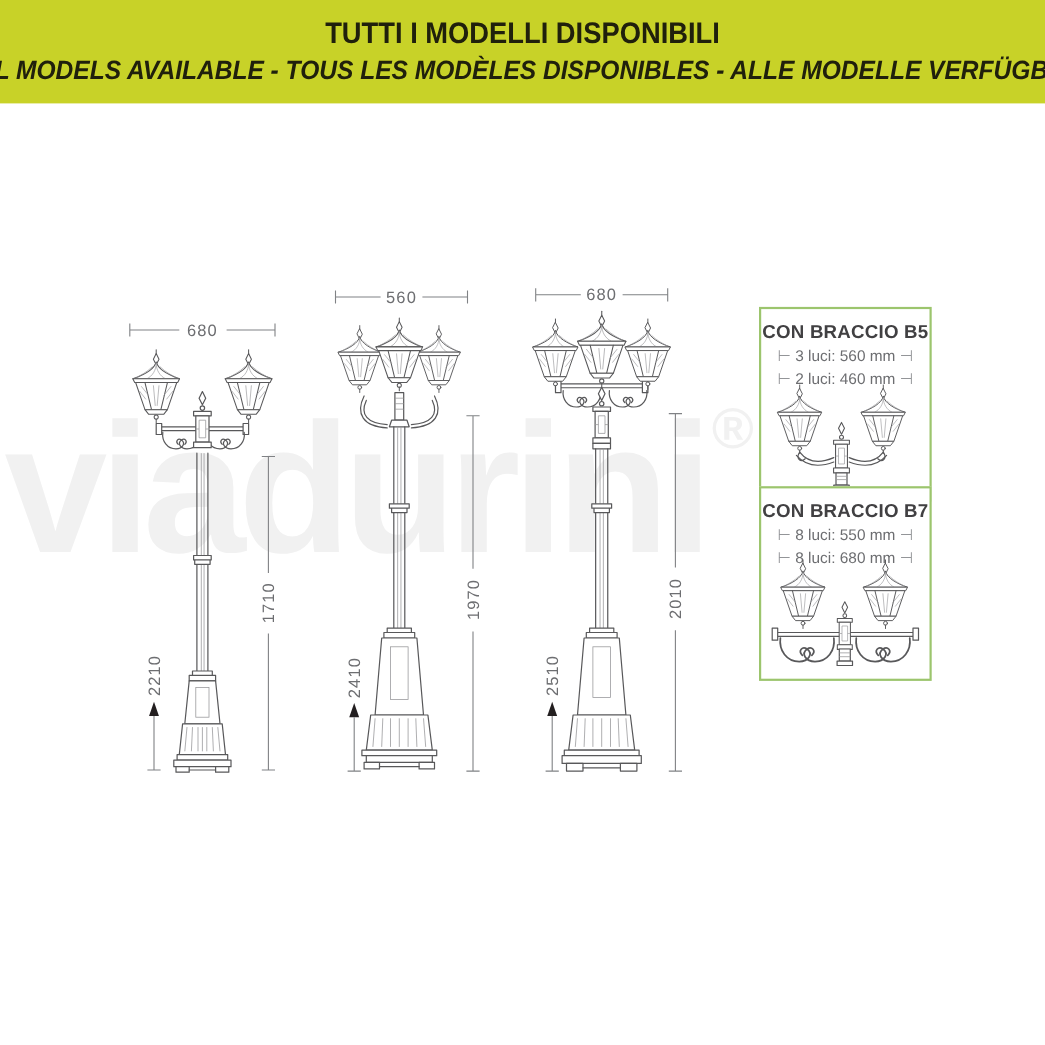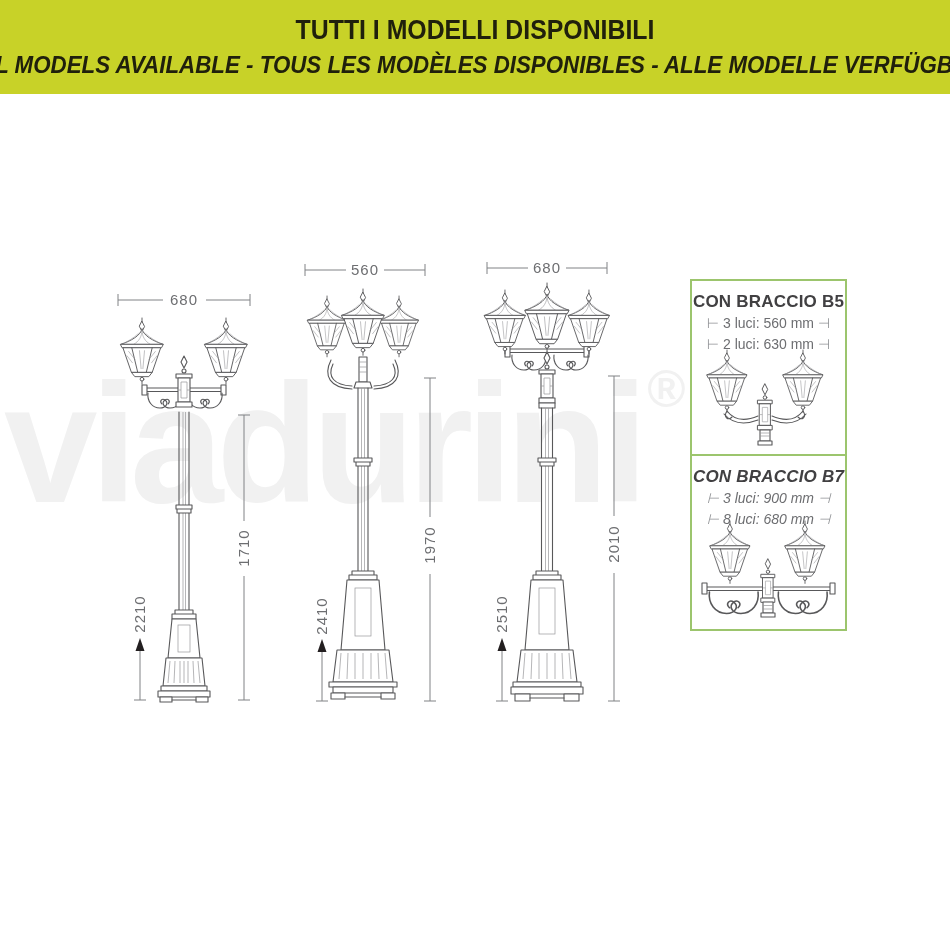--- a/index.html
+++ b/index.html
@@ -43,21 +43,21 @@
   .dim{stroke:#808285;stroke-width:1;fill:none;}
   .dimtext{font-family:"Liberation Sans",sans-serif;font-size:15px;fill:var(--dim-gray,#6d6e71);letter-spacing:1px;}
   .arrow{fill:#231f20;stroke:none;}
   
   .option-box{
     position:absolute;left:690px;width:153px;height:173px;
     border:2px solid var(--accent-green,#9cc56d);background:#fff;
     z-index:2;text-align:center;
   }
   #box-b5{top:279px;}
-  #box-b7{top:454px;font-style:italic;}
+  #box-b7{top:442px;}
   .option-title{margin-top:11px;font-size:17px;font-weight:bold;color:#414042;letter-spacing:.2px;}
   .option-row{font-size:14px;color:var(--dim-gray,#6d6e71);line-height:20px;margin-top:1px;white-space:nowrap;}
   .tick{color:#939598;margin:0 4px;}
   .option-art{position:absolute;left:0;bottom:2px;}
 </style>
 </head>
 <body>
 
 <div class="header">
   <div class="header-line1">TUTTI I MODELLI DISPONIBILI</div>
@@ -221,40 +221,40 @@
     <path class="ln lf" d="M513,682 L581,682 L581,687 L513,687 Z"></path>
     <path class="ln lf" d="M511,687 L583,687 L583,694 L511,694 Z"></path>
     <path class="ln lf" d="M515,694 L530,694 L530,701 L515,701 Z M564,694 L579,694 L579,701 L564,701 Z"></path>
     <path class="ln" d="M530,698 L564,698"></path>
   </g>
 </svg>
 
 <div class="option-box" id="box-b5">
   <div class="option-title">CON BRACCIO B5</div>
   <div class="option-row"><span class="tick">⊢</span><span>3 luci: 560 mm</span><span class="tick">⊣</span></div>
-  <div class="option-row"><span class="tick">⊢</span><span>2 luci: 630 mm</span><span class="tick">⊣</span></div>
+  <div class="option-row"><span class="tick">⊢</span><span>2 luci: 460 mm</span><span class="tick">⊣</span></div>
   <svg class="option-art" width="153" height="112" viewBox="0 0 153 112">
     <path class="ln" d="M66,76 C52,82 42,80 35,71"></path>
     <path class="ln" d="M66,80 C50,86 39,82 32,74"></path>
     <path class="ln" d="M35,71 C31,77 36,81 40,77"></path>
     <path class="ln" d="M80,76 C94,82 104,80 111,71"></path>
     <path class="ln" d="M80,80 C96,86 107,82 114,74"></path>
     <path class="ln" d="M111,71 C115,77 110,81 106,77"></path>
     <use href="#lantern" transform="translate(12.6,10) scale(0.8)"></use>
     <use href="#lantern" transform="translate(88.6,10) scale(0.8)"></use>
     <use href="#pillar" transform="translate(73,44) scale(0.9)"></use>
     <path class="ln lf" d="M68,90 L78,90 L78,101 L68,101 Z"></path>
     <path class="lnt" d="M68,93 L78,93 M68,96 L78,96"></path>
     <path class="ln lf" d="M66,101 L80,101 L80,105 L66,105 Z"></path>
   </svg>
 </div>
 
 <div class="option-box" id="box-b7">
   <div class="option-title">CON BRACCIO B7</div>
-  <div class="option-row"><span class="tick">⊢</span><span>3 luci: 900 mm</span><span class="tick">⊣</span></div>
+  <div class="option-row"><span class="tick">⊢</span><span>8 luci: 550 mm</span><span class="tick">⊣</span></div>
   <div class="option-row"><span class="tick">⊢</span><span>8 luci: 680 mm</span><span class="tick">⊣</span></div>
   <svg class="option-art" width="153" height="114" viewBox="0 0 153 114">
     <path class="ln" d="M14,74 L139,74 M14,77.5 L139,77.5"></path>
     <path class="ln lf" d="M10,70 L15,70 L15,81 L10,81 Z M138,70 L143,70 L143,81 L138,81 Z"></path>
     <use href="#scrollpair" transform="translate(16,79) scale(1.43)"></use>
     <use href="#scrollpair" transform="translate(85,79) scale(1.43)"></use>
     <use href="#lantern" transform="translate(15.6,8) scale(0.8)"></use>
     <use href="#lantern" transform="translate(90.6,8) scale(0.8)"></use>
     <use href="#pillar" transform="translate(76,46) scale(0.85)"></use>
     <path class="ln lf" d="M71,89 L81,89 L81,100 L71,100 Z"></path>

